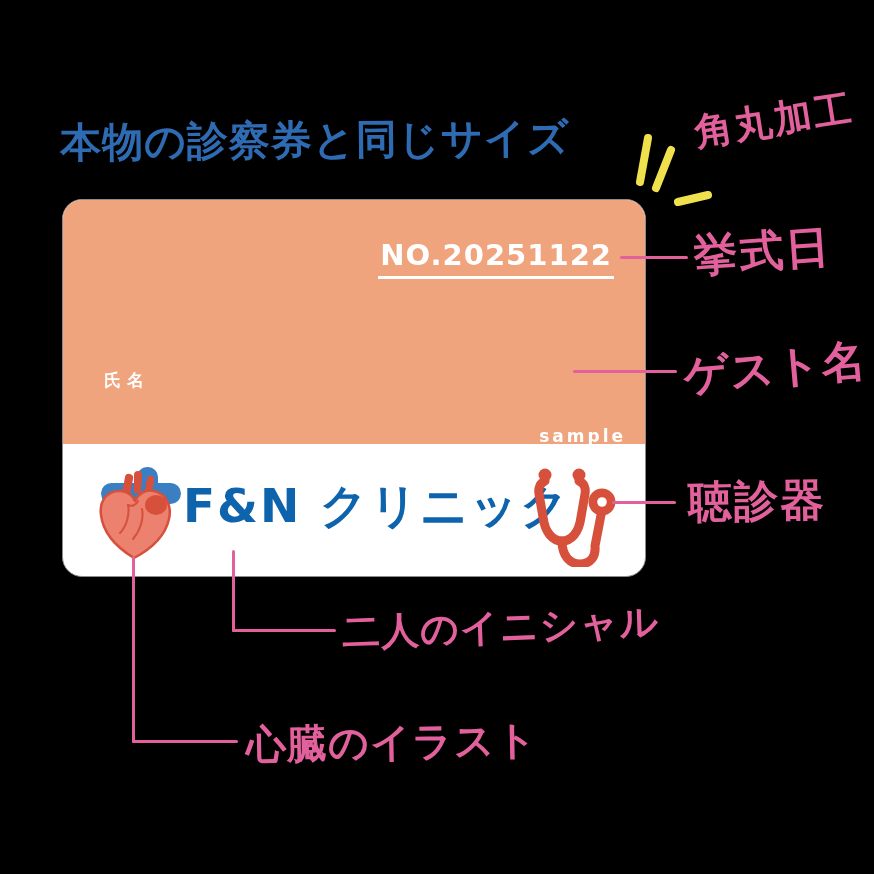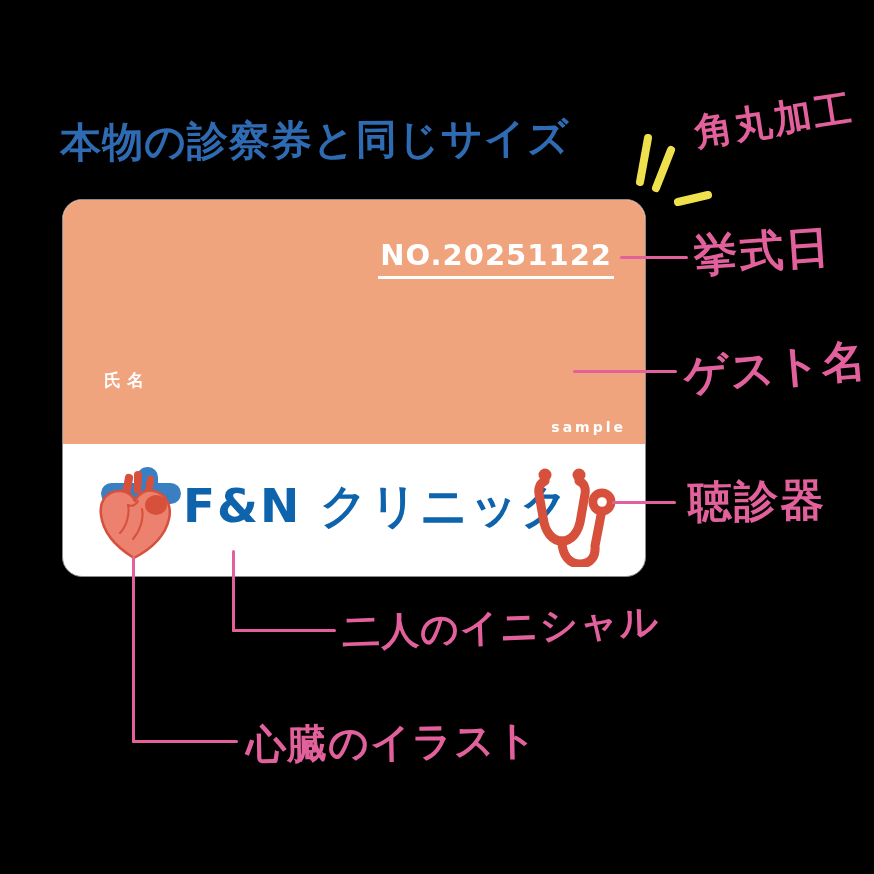--- a/index.html
+++ b/index.html
@@ -39,21 +39,21 @@
   .card-top{position:absolute;left:0;top:0;width:100%;height:244px;background:var(--card-orange);}
   .card-title{position:absolute;left:35px;top:34px;font-size:31px;font-weight:700;
     letter-spacing:7px;color:var(--navy);line-height:1;}
   .card-no{position:absolute;right:31px;top:41px;font-size:29px;font-weight:700;
     letter-spacing:1px;color:var(--white-ink);line-height:1;
     border-bottom:3px solid var(--white-ink);padding:0 2px 6px 2px;}
   .name-label{position:absolute;left:41px;top:160px;font-size:17px;font-weight:700;
     letter-spacing:6px;color:var(--white-ink);line-height:1;margin-top:12px;}
   .patient-name{position:absolute;left:156px;top:144px;font-size:46px;font-weight:700;
     letter-spacing:3px;color:var(--white-ink);line-height:1;}
-  .watermark{position:absolute;right:19px;top:220px;font-size:14px;font-weight:700;
+  .watermark{position:absolute;right:19px;top:228px;font-size:17px;font-weight:700;
     letter-spacing:3px;color:var(--white-ink);line-height:1;}
   .clinic-name{position:absolute;left:120px;top:282px;font-size:47px;font-weight:700;
     letter-spacing:2px;color:var(--clinic-blue);line-height:1;white-space:nowrap;}
   .heart-art{position:absolute;left:31px;top:253px;}
   .steth-art{position:absolute;left:466px;top:257px;}
   
   .f-red{fill:var(--red);}   .s-red{stroke:var(--red);fill:none;}
   .f-heart{fill:var(--heart-fill);stroke:var(--red);stroke-width:2.5;stroke-linejoin:round;}
   .f-cross{fill:var(--cross-blue);}
   .vein{stroke:var(--red);stroke-width:2;fill:none;stroke-linecap:round;}

